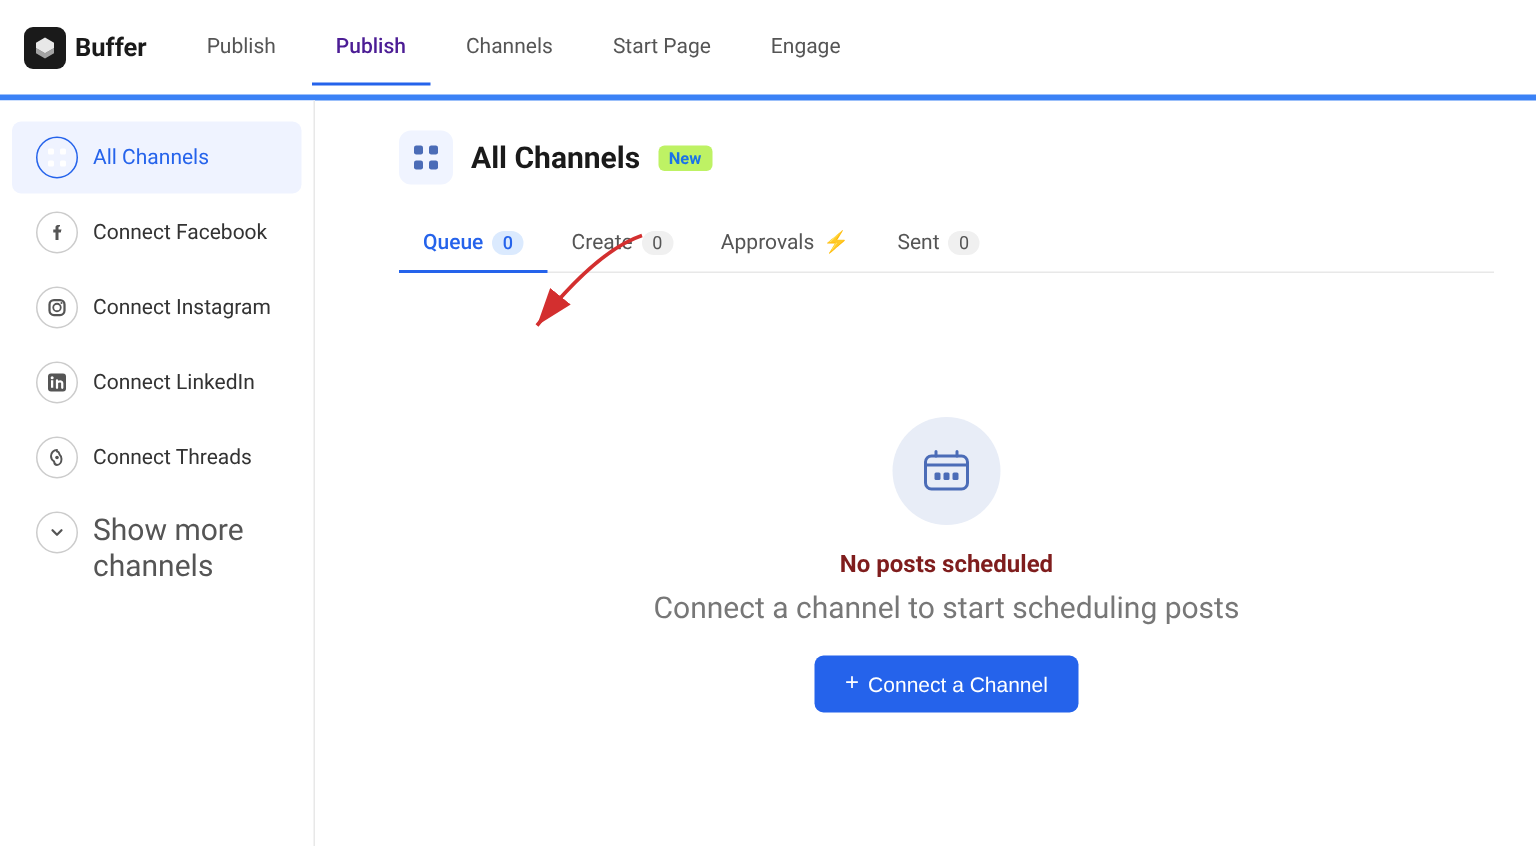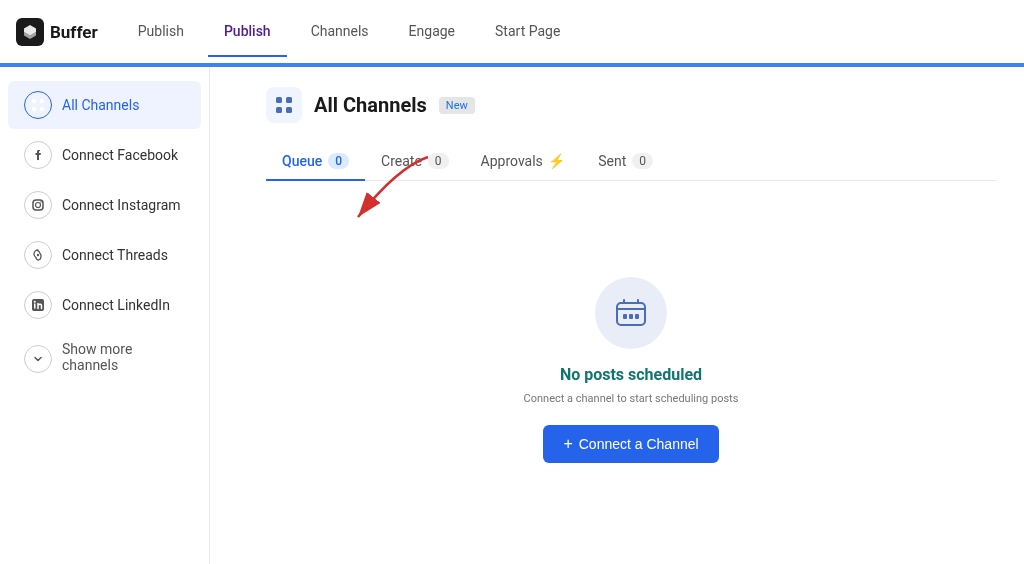--- a/index.html
+++ b/index.html
@@ -88,25 +88,25 @@
       border-color: #2563eb;
       background: #eff3ff;
     }
     .all-channels-icon {
       background: #2563eb;
       border-color: #2563eb;
       color: #fff;
     }
     .show-more {
       display: flex;
-      align-items: flex-end;
+      align-items: flex-start;
       gap: 10px;
       padding: 10px 16px;
       cursor: pointer;
-      font-size: 14px;
+      font-size: 20px;
       color: #555;
       margin: 2px 8px;
     }
 
     
     .content {
       flex: 1;
       padding: 20px 28px;
       overflow-y: auto;
       position: relative;
@@ -129,24 +129,24 @@
       justify-content: center;
       color: #2563eb;
       font-size: 18px;
     }
     .page-title {
       font-size: 20px;
       font-weight: 700;
       color: #1a1a1a;
     }
     .new-badge {
-      background: #e5e5e5;
+      background: #bef264;
       color: #1a73e8;
       font-size: 11px;
-      font-weight: 400;
+      font-weight: 700;
       padding: 2px 7px;
       border-radius: 4px;
     }
 
     
     .tabs {
       display: flex;
       align-items: center;
       border-bottom: 1px solid #e8e8e8;
       margin-bottom: 56px;
@@ -201,25 +201,25 @@
       display: flex;
       align-items: center;
       justify-content: center;
       margin-bottom: 16px;
       color: #4b6cb7;
       font-size: 28px;
     }
     .empty-title {
       font-size: 16px;
       font-weight: 700;
-      color: #0f766e;
+      color: #7f1d1d;
       margin-bottom: 8px;
     }
     .empty-subtitle {
-      font-size: 11px;
+      font-size: 20px;
       color: #777;
       margin-bottom: 20px;
     }
     .connect-btn {
       display: flex;
       align-items: center;
       gap: 6px;
       background: #2563eb;
       color: #fff;
       border: none;
@@ -239,22 +239,22 @@
       <rect width="28" height="28" rx="6" fill="#1a1a1a"></rect>
       <path d="M14 7L20 10.5V14L14 17.5L8 14V10.5L14 7Z" fill="white" opacity="0.9"></path>
       <path d="M14 17.5L20 14V17.5L14 21L8 17.5V14L14 17.5Z" fill="white" opacity="0.6"></path>
     </svg>
     <span class="logo-text">Buffer</span>
   </div>
 
   <a class="nav-item">Publish</a>
   <a class="nav-item active">Publish</a>
   <a class="nav-item">Channels</a>
+  <a class="nav-item">Start Page</a>
   <a class="nav-item">Engage</a>
-  <a class="nav-item">Start Page</a>
 </nav>
 
 <div class="main-layout">
 
   <aside class="sidebar">
 
     <div class="sidebar-item active">
       <div class="sidebar-icon all-channels-icon">
         <svg width="14" height="14" viewBox="0 0 14 14" fill="none">
           <rect x="1" y="1" width="4" height="4" rx="1" fill="white"></rect>
@@ -282,37 +282,37 @@
           <circle cx="7" cy="7" r="2.5" stroke="#555" stroke-width="1.2" fill="none"></circle>
           <circle cx="10" cy="4" r="0.7" fill="#555"></circle>
         </svg>
       </div>
       <span>Connect Instagram</span>
     </div>
 
     <div class="sidebar-item">
       <div class="sidebar-icon">
         <svg width="14" height="14" viewBox="0 0 14 14" fill="none">
-          <path d="M7 2C4.8 2 3 3.8 3 6C3 7.5 3.8 8.8 5 9.5C5.2 11 6 12 7 12C8.7 12 10 10.2 10 8C10 6.8 9.5 5.7 8.7 5C8.5 4 7.8 3 7 3" stroke="#555" stroke-width="1.3" fill="none" stroke-linecap="round"></path>
-          <circle cx="7" cy="7" r="1.2" fill="#555"></circle>
-        </svg>
-      </div>
-      <span>Connect Threads</span>
-    </div>
-
-    <div class="sidebar-item">
-      <div class="sidebar-icon">
-        <svg width="14" height="14" viewBox="0 0 14 14" fill="none">
           <rect x="1" y="1" width="12" height="12" rx="2" fill="#555"></rect>
           <rect x="3" y="5.5" width="1.5" height="5" fill="white"></rect>
           <circle cx="3.75" cy="3.75" r="1" fill="white"></circle>
           <path d="M7 5.5V10.5M7 7.5C7 6.4 10.5 5.5 10.5 7.5V10.5" stroke="white" stroke-width="1.5" stroke-linecap="round"></path>
         </svg>
       </div>
       <span>Connect LinkedIn</span>
+    </div>
+
+    <div class="sidebar-item">
+      <div class="sidebar-icon">
+        <svg width="14" height="14" viewBox="0 0 14 14" fill="none">
+          <path d="M7 2C4.8 2 3 3.8 3 6C3 7.5 3.8 8.8 5 9.5C5.2 11 6 12 7 12C8.7 12 10 10.2 10 8C10 6.8 9.5 5.7 8.7 5C8.5 4 7.8 3 7 3" stroke="#555" stroke-width="1.3" fill="none" stroke-linecap="round"></path>
+          <circle cx="7" cy="7" r="1.2" fill="#555"></circle>
+        </svg>
+      </div>
+      <span>Connect Threads</span>
     </div>
 
     <div class="show-more">
       <div class="sidebar-icon">
         <svg width="12" height="12" viewBox="0 0 12 12" fill="none">
           <path d="M3 4.5L6 7.5L9 4.5" stroke="#555" stroke-width="1.5" stroke-linecap="round" stroke-linejoin="round"></path>
         </svg>
       </div>
       <span>Show more channels</span>
     </div>

